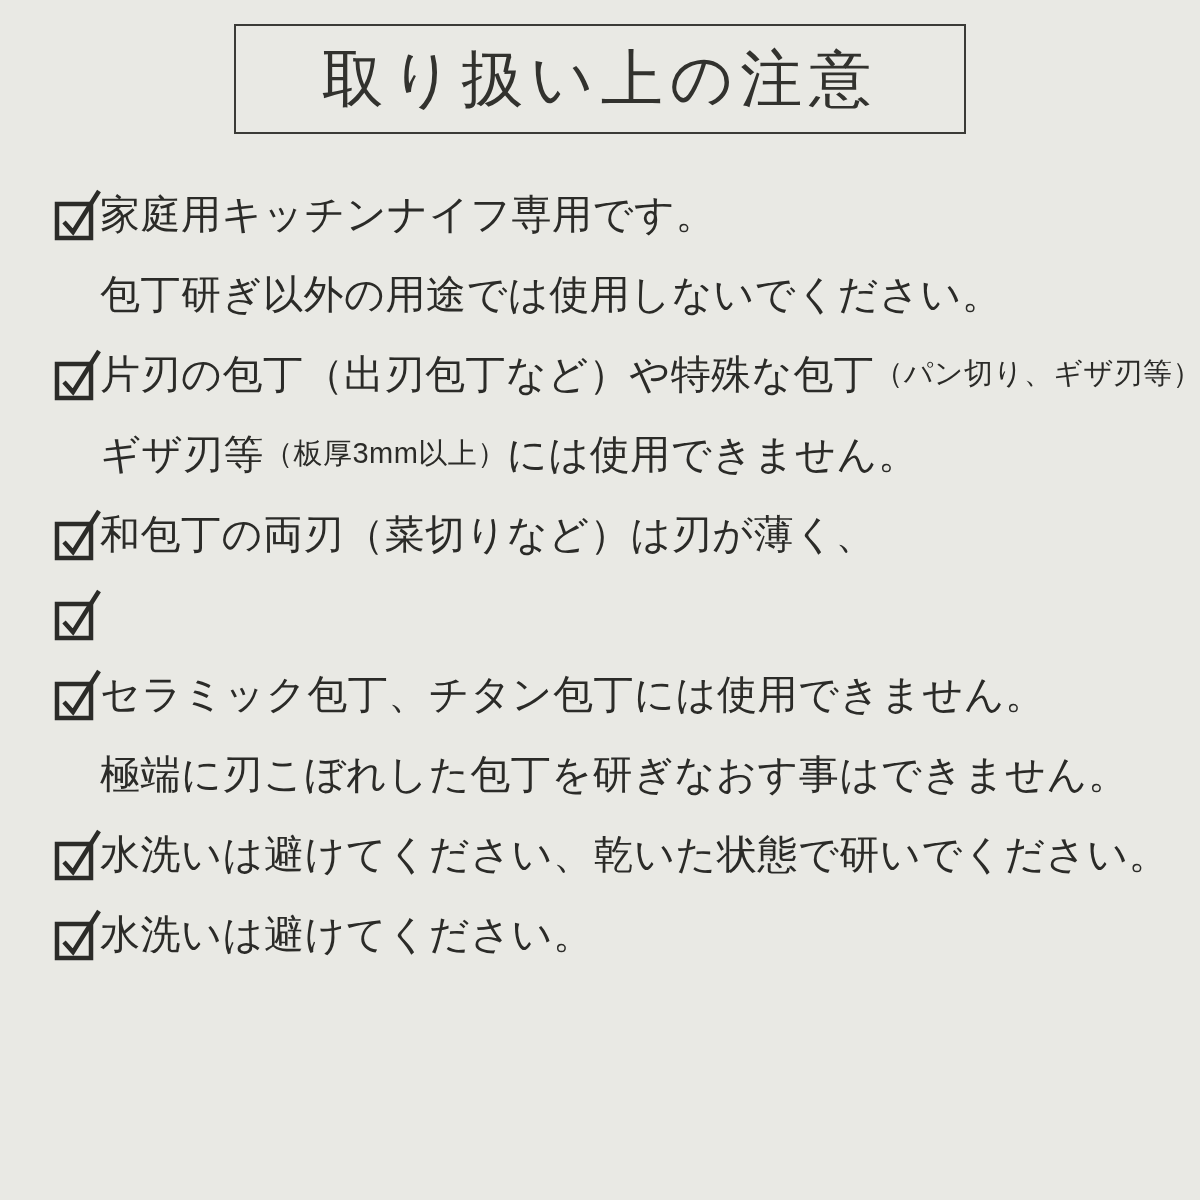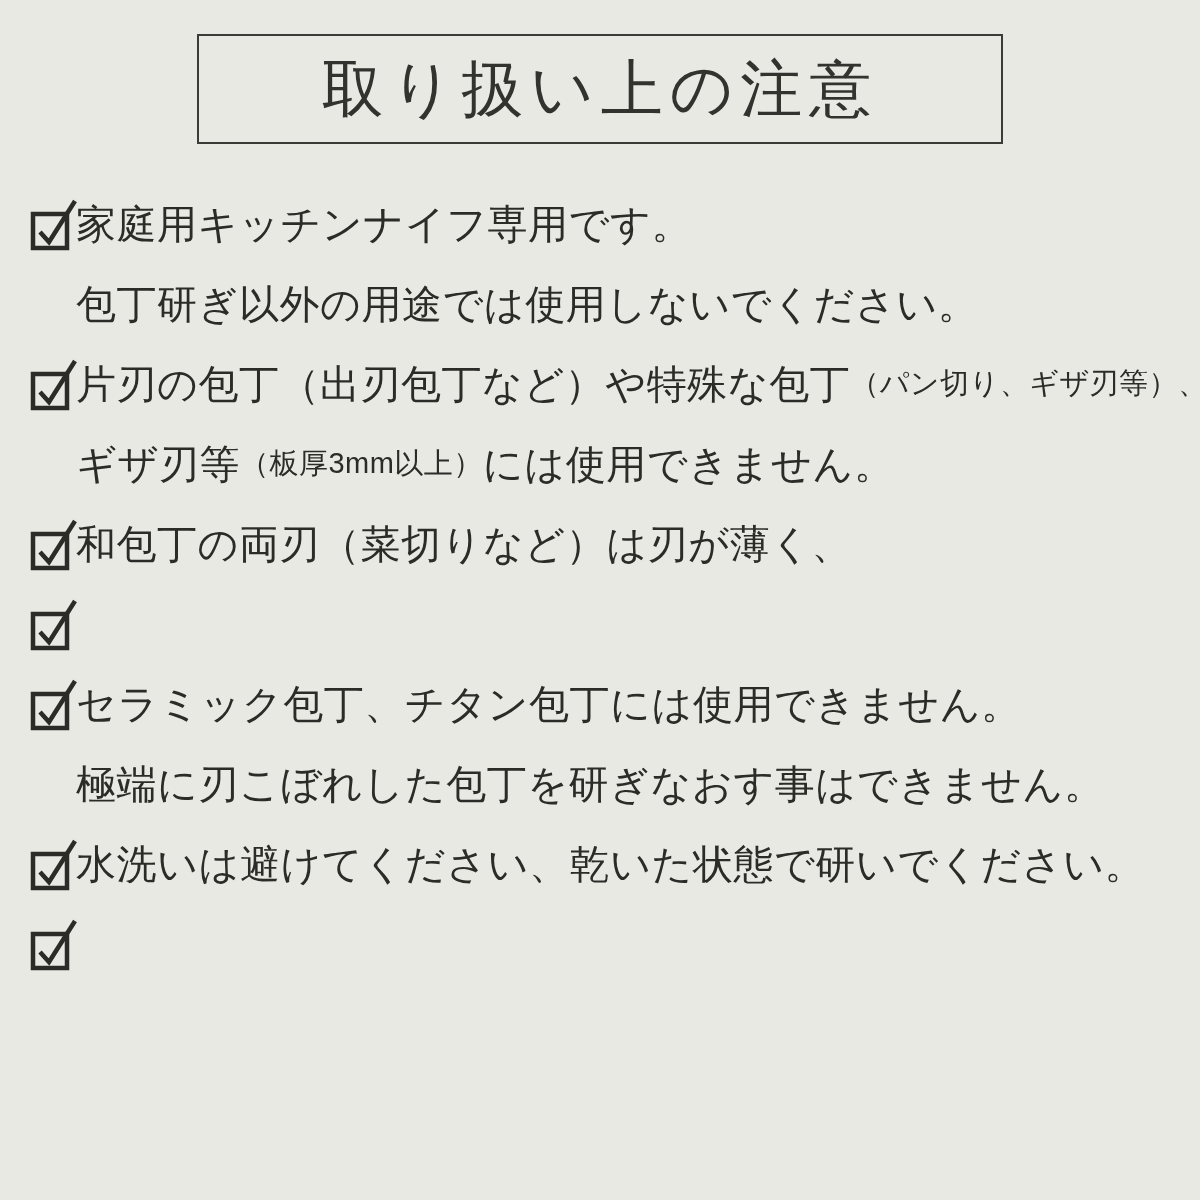--- a/index.html
+++ b/index.html
@@ -6,23 +6,23 @@
   body {
     width: 1200px;
     height: 1200px;
     background: #e9e9e4;
     color: #2b2b28;
     font-family: "Liberation Sans", sans-serif;
     overflow: hidden;
   }
   .title-box {
     box-sizing: border-box;
-    width: 806px;
+    width: 732px;
     height: 110px;
-    margin: 34px auto 0 auto;
+    margin: 24px auto 0 auto;
     border: 2px solid #3b3b37;
     display: flex;
     align-items: center;
     justify-content: center;
   }
   .title {
     font-family: "Liberation Serif", "DejaVu Serif", serif;
     font-size: 62px;
     letter-spacing: 7px;
     color: #32322e;
@@ -31,20 +31,21 @@
   .list { margin-top: 40px; }
   .row {
     position: relative;
     height: 80px;
     padding-left: 76px;
     display: flex;
     align-items: center;
     font-size: 40px;
     letter-spacing: 0.5px;
     white-space: nowrap;
+    margin-left: 24px;
   }
   .chk {
     position: absolute;
     left: 30px;
     top: 13px;
     width: 48px;
     height: 54px;
     color: #2b2b28;
   }
   .chk svg { display: block; width: 100%; height: 100%; }
@@ -131,15 +132,16 @@
   </div>
 
 
   <div class="row">
     <span class="chk">
       <svg viewBox="0 0 48 54" fill="none">
           <rect x="3" y="17" width="34" height="34" stroke="currentColor" stroke-width="4.5"></rect>
           <path d="M10 35 L19 45 L45 4" stroke="currentColor" stroke-width="4.5"></path>
         </svg>
     </span>
+    <span>水洗いは避けてください。</span>
   </div>
 
 </div>
 
 </body></html>

